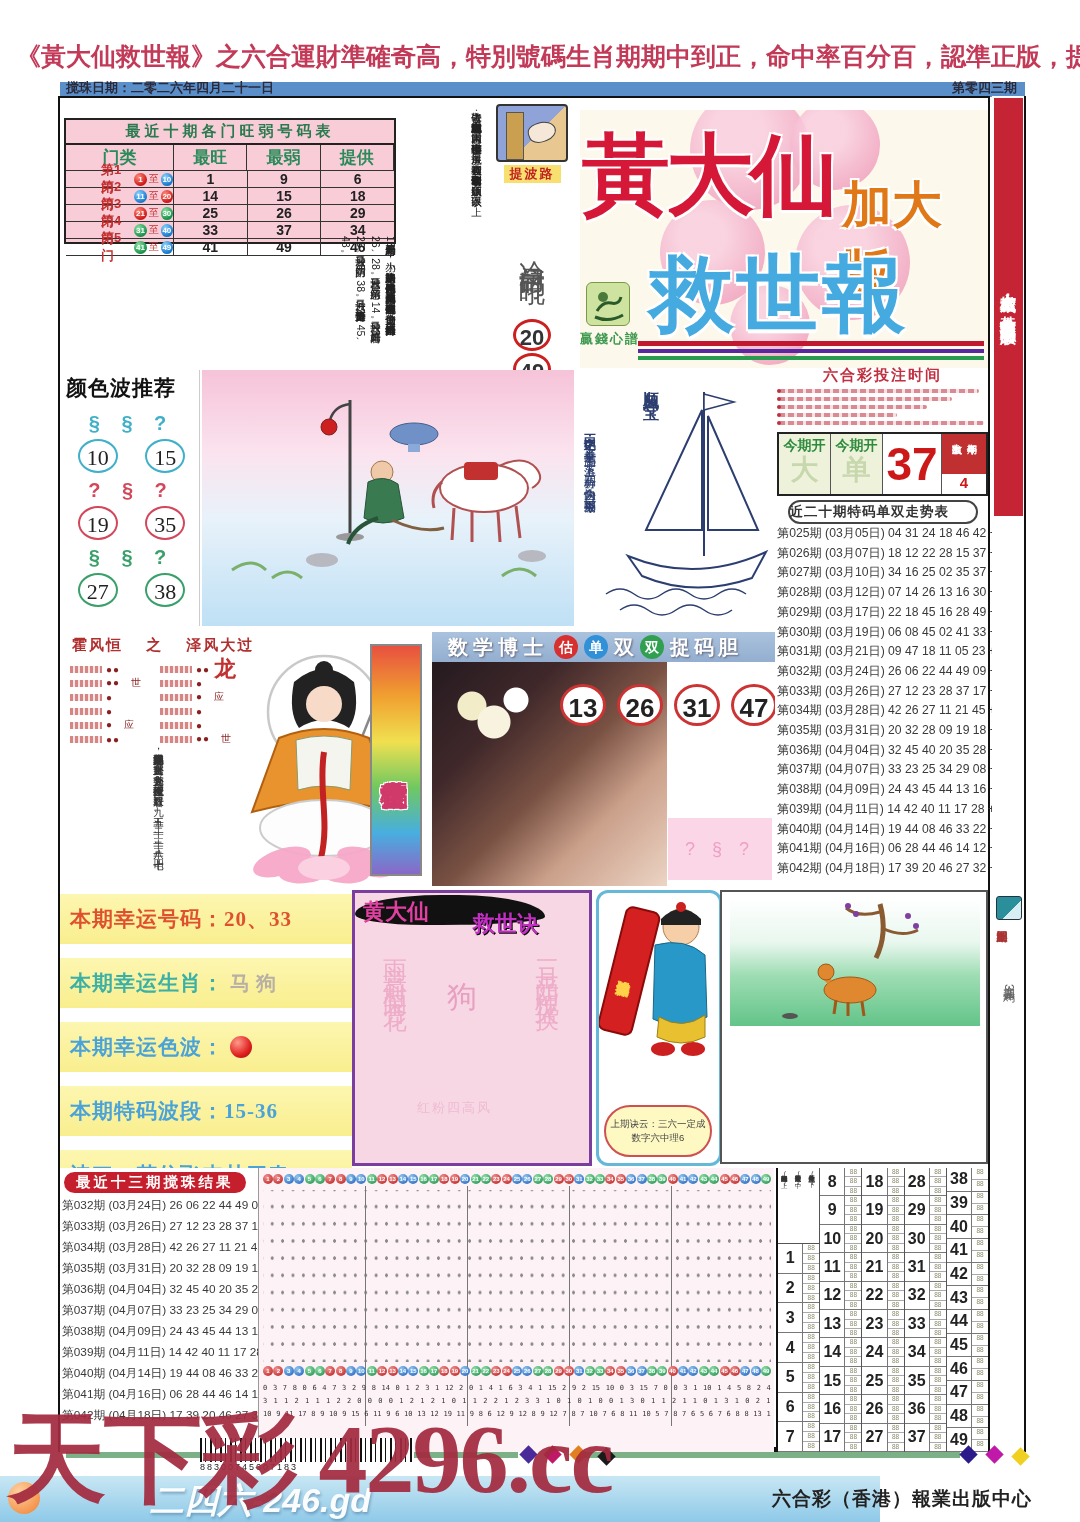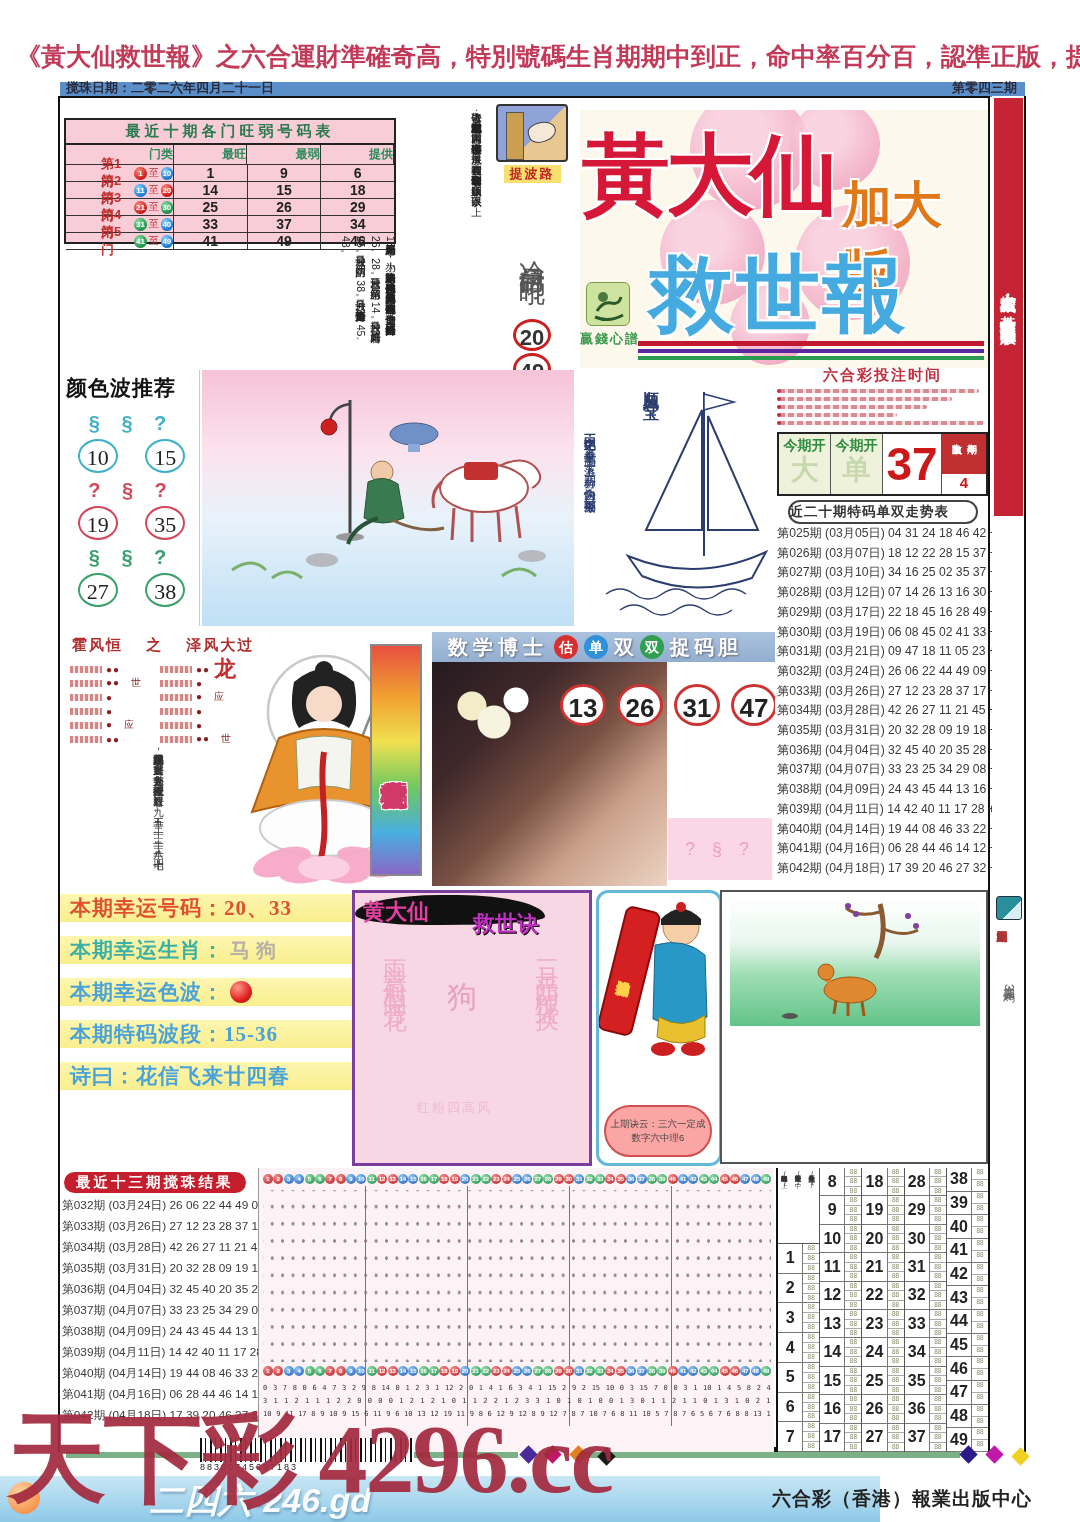--- a/index.html
+++ b/index.html
@@ -18,21 +18,21 @@
   #frame{position:absolute;left:58px;top:96px;width:932px;height:1356px;
     border:2px solid #111;border-bottom:5px solid #111;background:#fff;}
   #rstrip{position:absolute;left:992px;top:96px;width:34px;height:1356px;border-right:2px solid #111;background:#fff;}
 
   
   .hotcold{position:absolute;left:4px;top:20px;width:332px;height:126px;background:#f8cdd8;
     border:2px solid #222;}
   .hc-title{font-size:15px;font-weight:bold;color:#2a7a4f;text-align:center;letter-spacing:4px;
     border-bottom:2px solid #222;padding:2px 0;}
   .hc-head{display:flex;border-bottom:1px solid #333;}
-  .hc-head span{font-size:12px;color:#2a8a5a;font-weight:bold;text-align:right;padding:1px 0;}
+  .hc-head span{font-size:17px;color:#2a8a5a;font-weight:bold;text-align:center;padding:1px 0;}
   .hc-row{display:flex;border-bottom:1px solid #333;align-items:center;height:17px;}
   .hc-gate{width:108px;display:flex;align-items:center;gap:2px;padding-left:3px;border-right:1px solid #333;height:100%;}
   .hc-gname{font-size:13px;color:#c23030;font-weight:bold;margin-left:32px;}
   .hc-zhi{font-size:10px;color:#c23030;}
   .ball{display:inline-block;width:13px;height:13px;border-radius:50%;color:#fff;font-size:8px;
     text-align:center;line-height:13px;font-weight:bold;}
   .ball-red{background:radial-gradient(circle at 35% 30%,#ff8a7a,#cc1818 70%);}
   .ball-blue{background:radial-gradient(circle at 35% 30%,#8ad4ff,#1878cc 70%);}
   .ball-green{background:radial-gradient(circle at 35% 30%,#8ae0a0,#18924a 70%);}
   .hc-val{flex:1;text-align:center;font-size:14px;font-weight:bold;color:#222;border-right:1px solid #333;height:100%;line-height:17px;}
@@ -160,21 +160,21 @@
      radial-gradient(circle at 84px 38px,#fff 0 12px,rgba(255,255,255,0) 13px),
      linear-gradient(135deg,#241a20 0%,#40282a 28%,#7a5244 52%,#caa08a 72%,#ecd4c4 100%);}
   .dr-nums{position:absolute;left:128px;top:52px;display:flex;gap:11px;}
   .dr-circle{width:46px;height:42px;border:3px solid #cc3333;border-radius:50%;background:#fff;
     font-size:26px;font-weight:bold;color:#222;text-align:center;line-height:42px;}
   .dr-pink{position:absolute;left:236px;top:186px;width:104px;height:62px;background:#fbd6e6;
     font-size:18px;color:#ef9ec6;text-align:center;line-height:62px;letter-spacing:6px;}
 
   
   .lucky{position:absolute;left:0px;top:792px;width:292px;height:250px;}
-  .lk-row{height:28px;margin-top:14px;background:linear-gradient(180deg,#fdf6b0,#f9ee8e);
+  .lk-row{height:50px;margin-top:14px;background:linear-gradient(180deg,#fdf6b0,#f9ee8e);
     display:flex;align-items:center;padding-left:10px;gap:6px;}
   .lk-row:first-child{margin-top:4px;}
   .lk-text{font-size:21px;font-weight:bold;letter-spacing:1px;font-family:"Liberation Serif",serif;}
   .lk-zo{font-size:20px;color:#b8b0a4;font-weight:bold;}
   .lk-ball{width:22px;height:22px;border-radius:50%;display:inline-block;
     background:radial-gradient(circle at 35% 30%,#ff9a8a,#e02020 60%,#8f0f0f);}
 
   
   .jsj{position:absolute;left:292px;top:792px;width:240px;height:276px;background:#f8d7e4;border:3px solid #7a3f9e;overflow:hidden;}
   .jsj-blob{position:absolute;left:0px;top:2px;width:190px;height:30px;background:#111;border-radius:50% 50% 60% 40%/70% 80% 30% 40%;}
@@ -187,21 +187,21 @@
     font-size:24px;color:#eeadc8;letter-spacing:8px;font-family:"Liberation Serif",serif;}
   .jsj-center{position:absolute;left:92px;top:84px;font-size:30px;color:#e8a0c2;font-family:"Liberation Serif",serif;}
   .jsj-small{position:absolute;left:62px;top:206px;font-size:13px;color:#eebbd2;letter-spacing:2px;}
 
   
   .caishen{position:absolute;left:536px;top:792px;width:126px;height:276px;border:3px solid #66b8d8;border-radius:12px;background:#fff;overflow:hidden;}
   .cs-scroll{position:absolute;left:12px;top:14px;width:36px;height:128px;background:#d42020;border:2px solid #8a0a0a;
     border-radius:8px;transform:rotate(14deg);writing-mode:vertical-rl;text-orientation:upright;
     color:#ffd24a;font-size:14px;font-weight:bold;text-align:center;line-height:34px;}
   .cs-note{position:absolute;left:5px;bottom:6px;width:108px;height:52px;border:2px solid #d05050;border-radius:26px;
-    font-size:9.5px;color:#444;padding-top:10px;text-align:center;line-height:14px;background:#fca5a5;}
+    font-size:9.5px;color:#444;padding-top:10px;text-align:center;line-height:14px;background:#fef9c3;}
   .cs-side{position:absolute;left:666px;top:800px;writing-mode:vertical-rl;text-orientation:upright;
     font-size:26px;color:#111;font-family:"Liberation Serif",serif;letter-spacing:10px;font-weight:bold;}
 
   
   .deer{position:absolute;left:660px;top:792px;width:268px;height:274px;border:2px solid #555;background:#fff;}
   .deer-pic{position:absolute;left:8px;top:6px;width:250px;height:128px;
     background:linear-gradient(180deg,#ffffff 0%,#e8f7ee 35%,#9fdDb4 60%,#63c488 100%);
     background:linear-gradient(180deg,#ffffff 0%,#e8f7ee 35%,#9fddb4 60%,#63c488 100%);}
 
   

